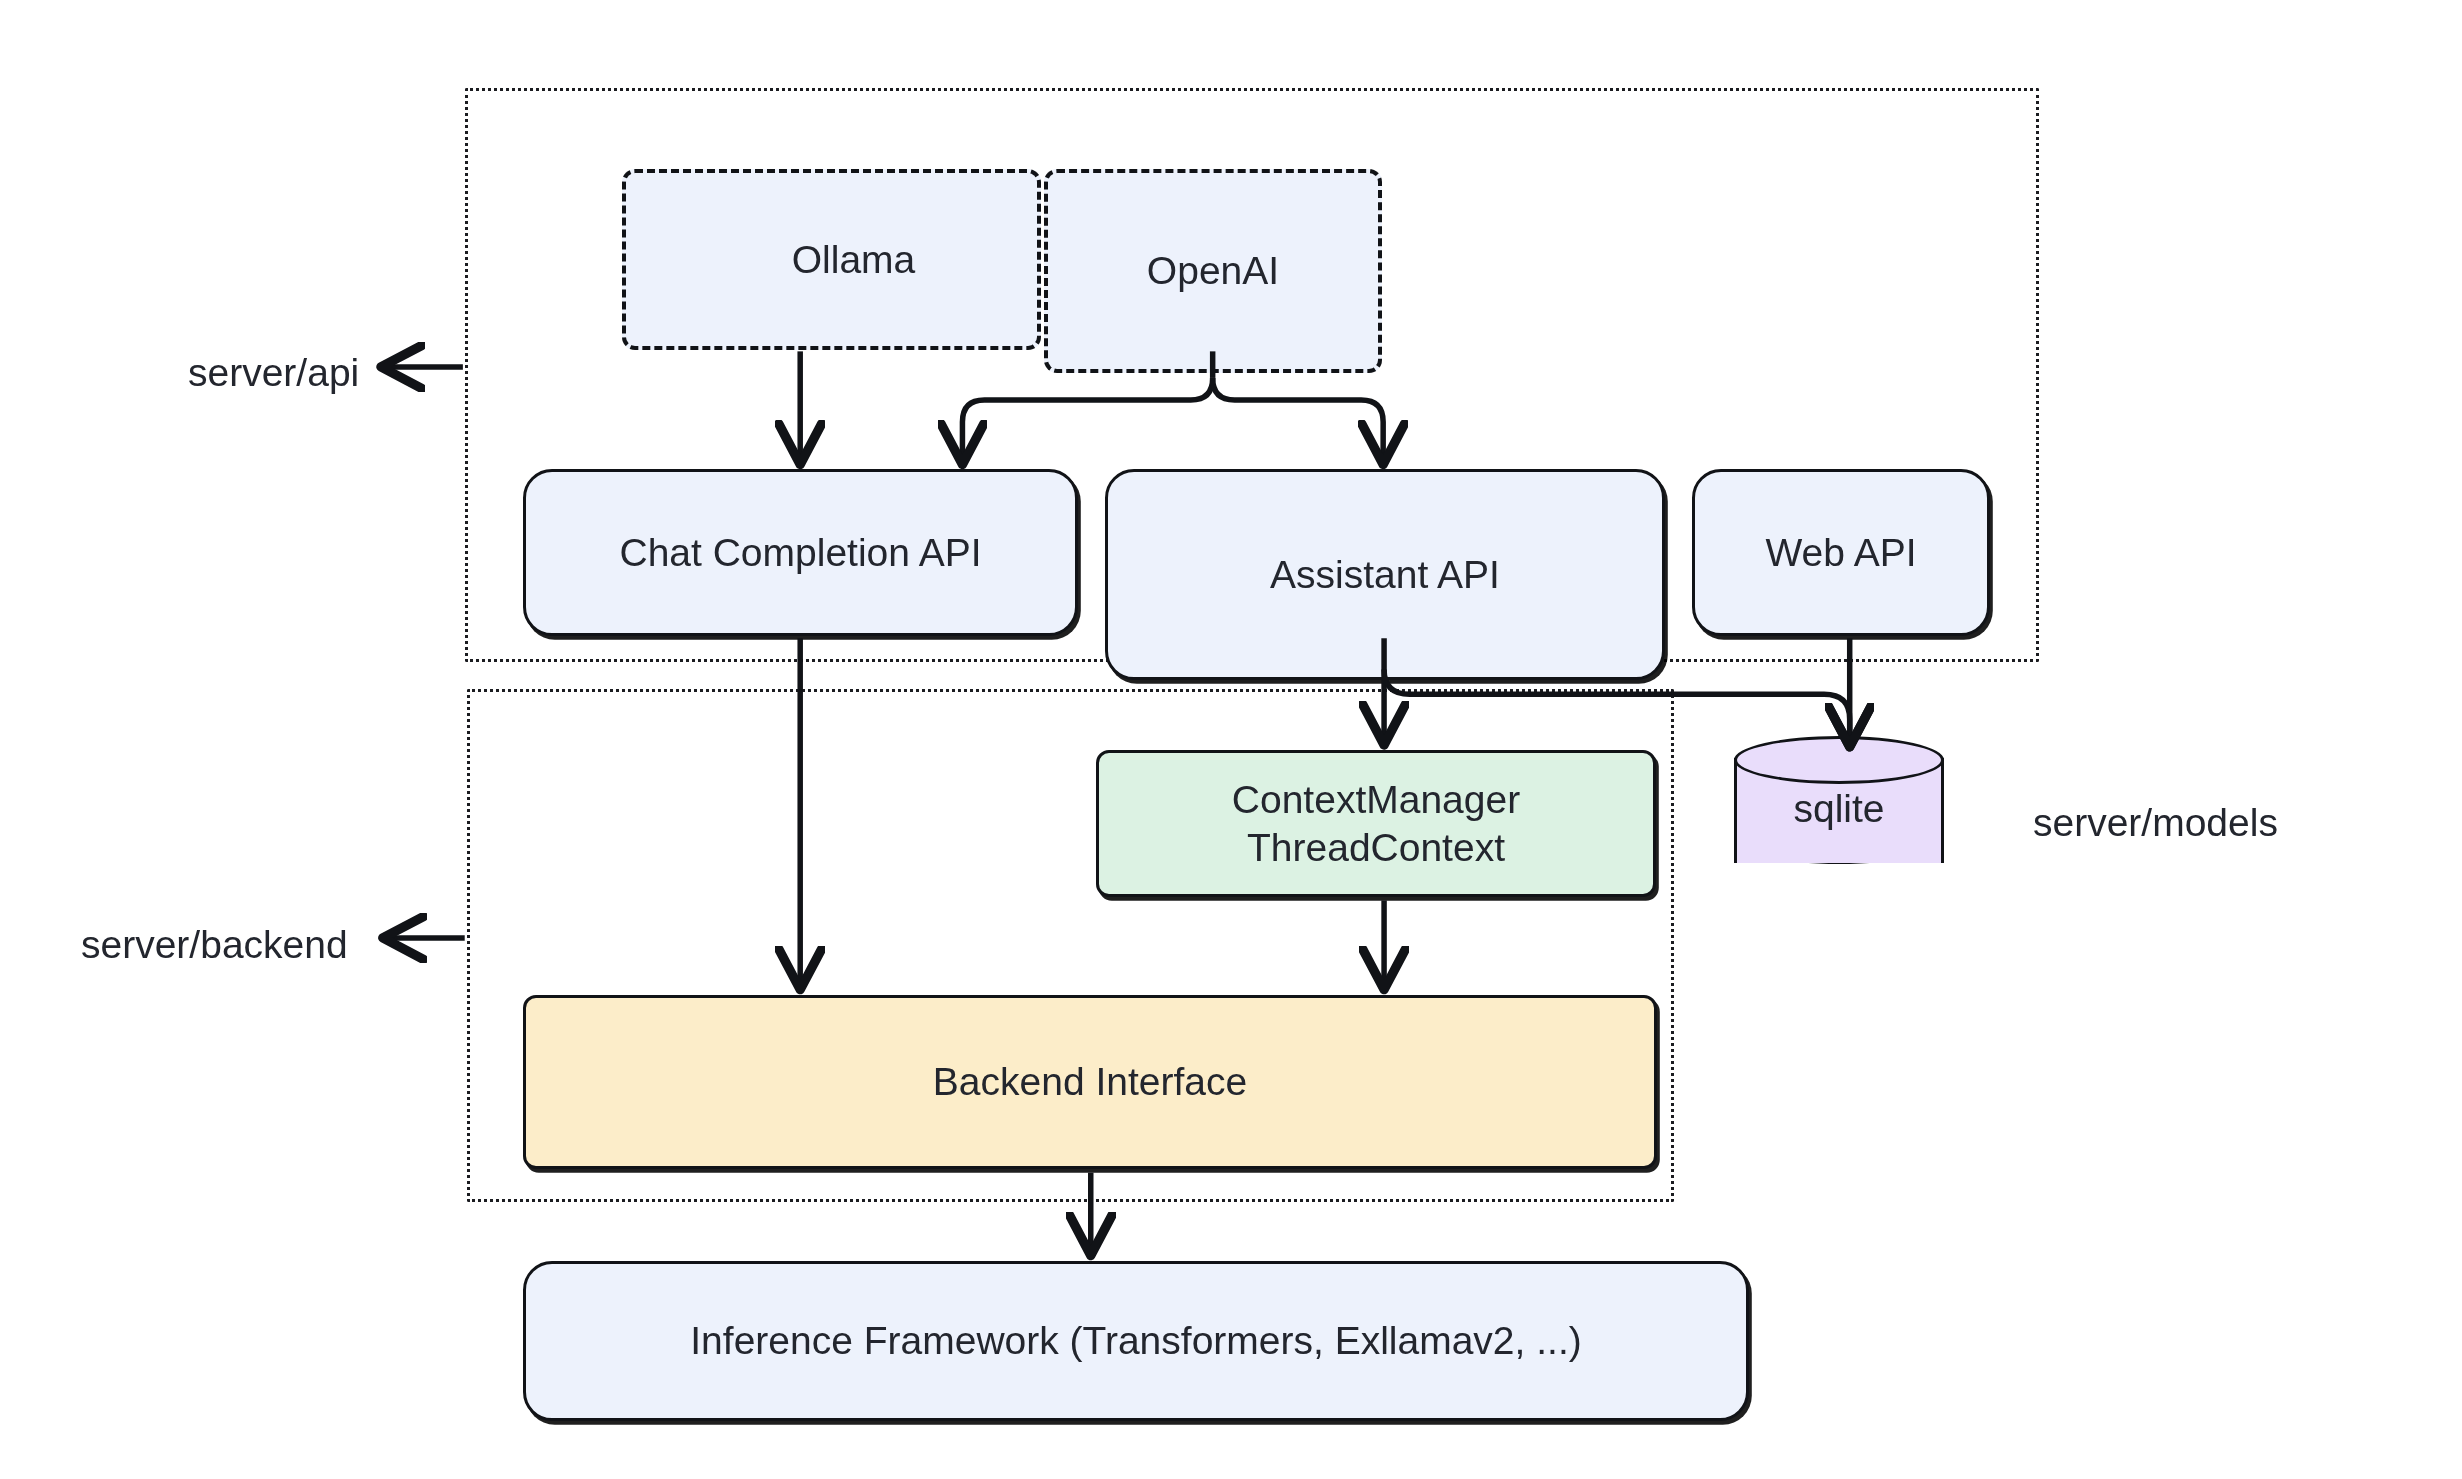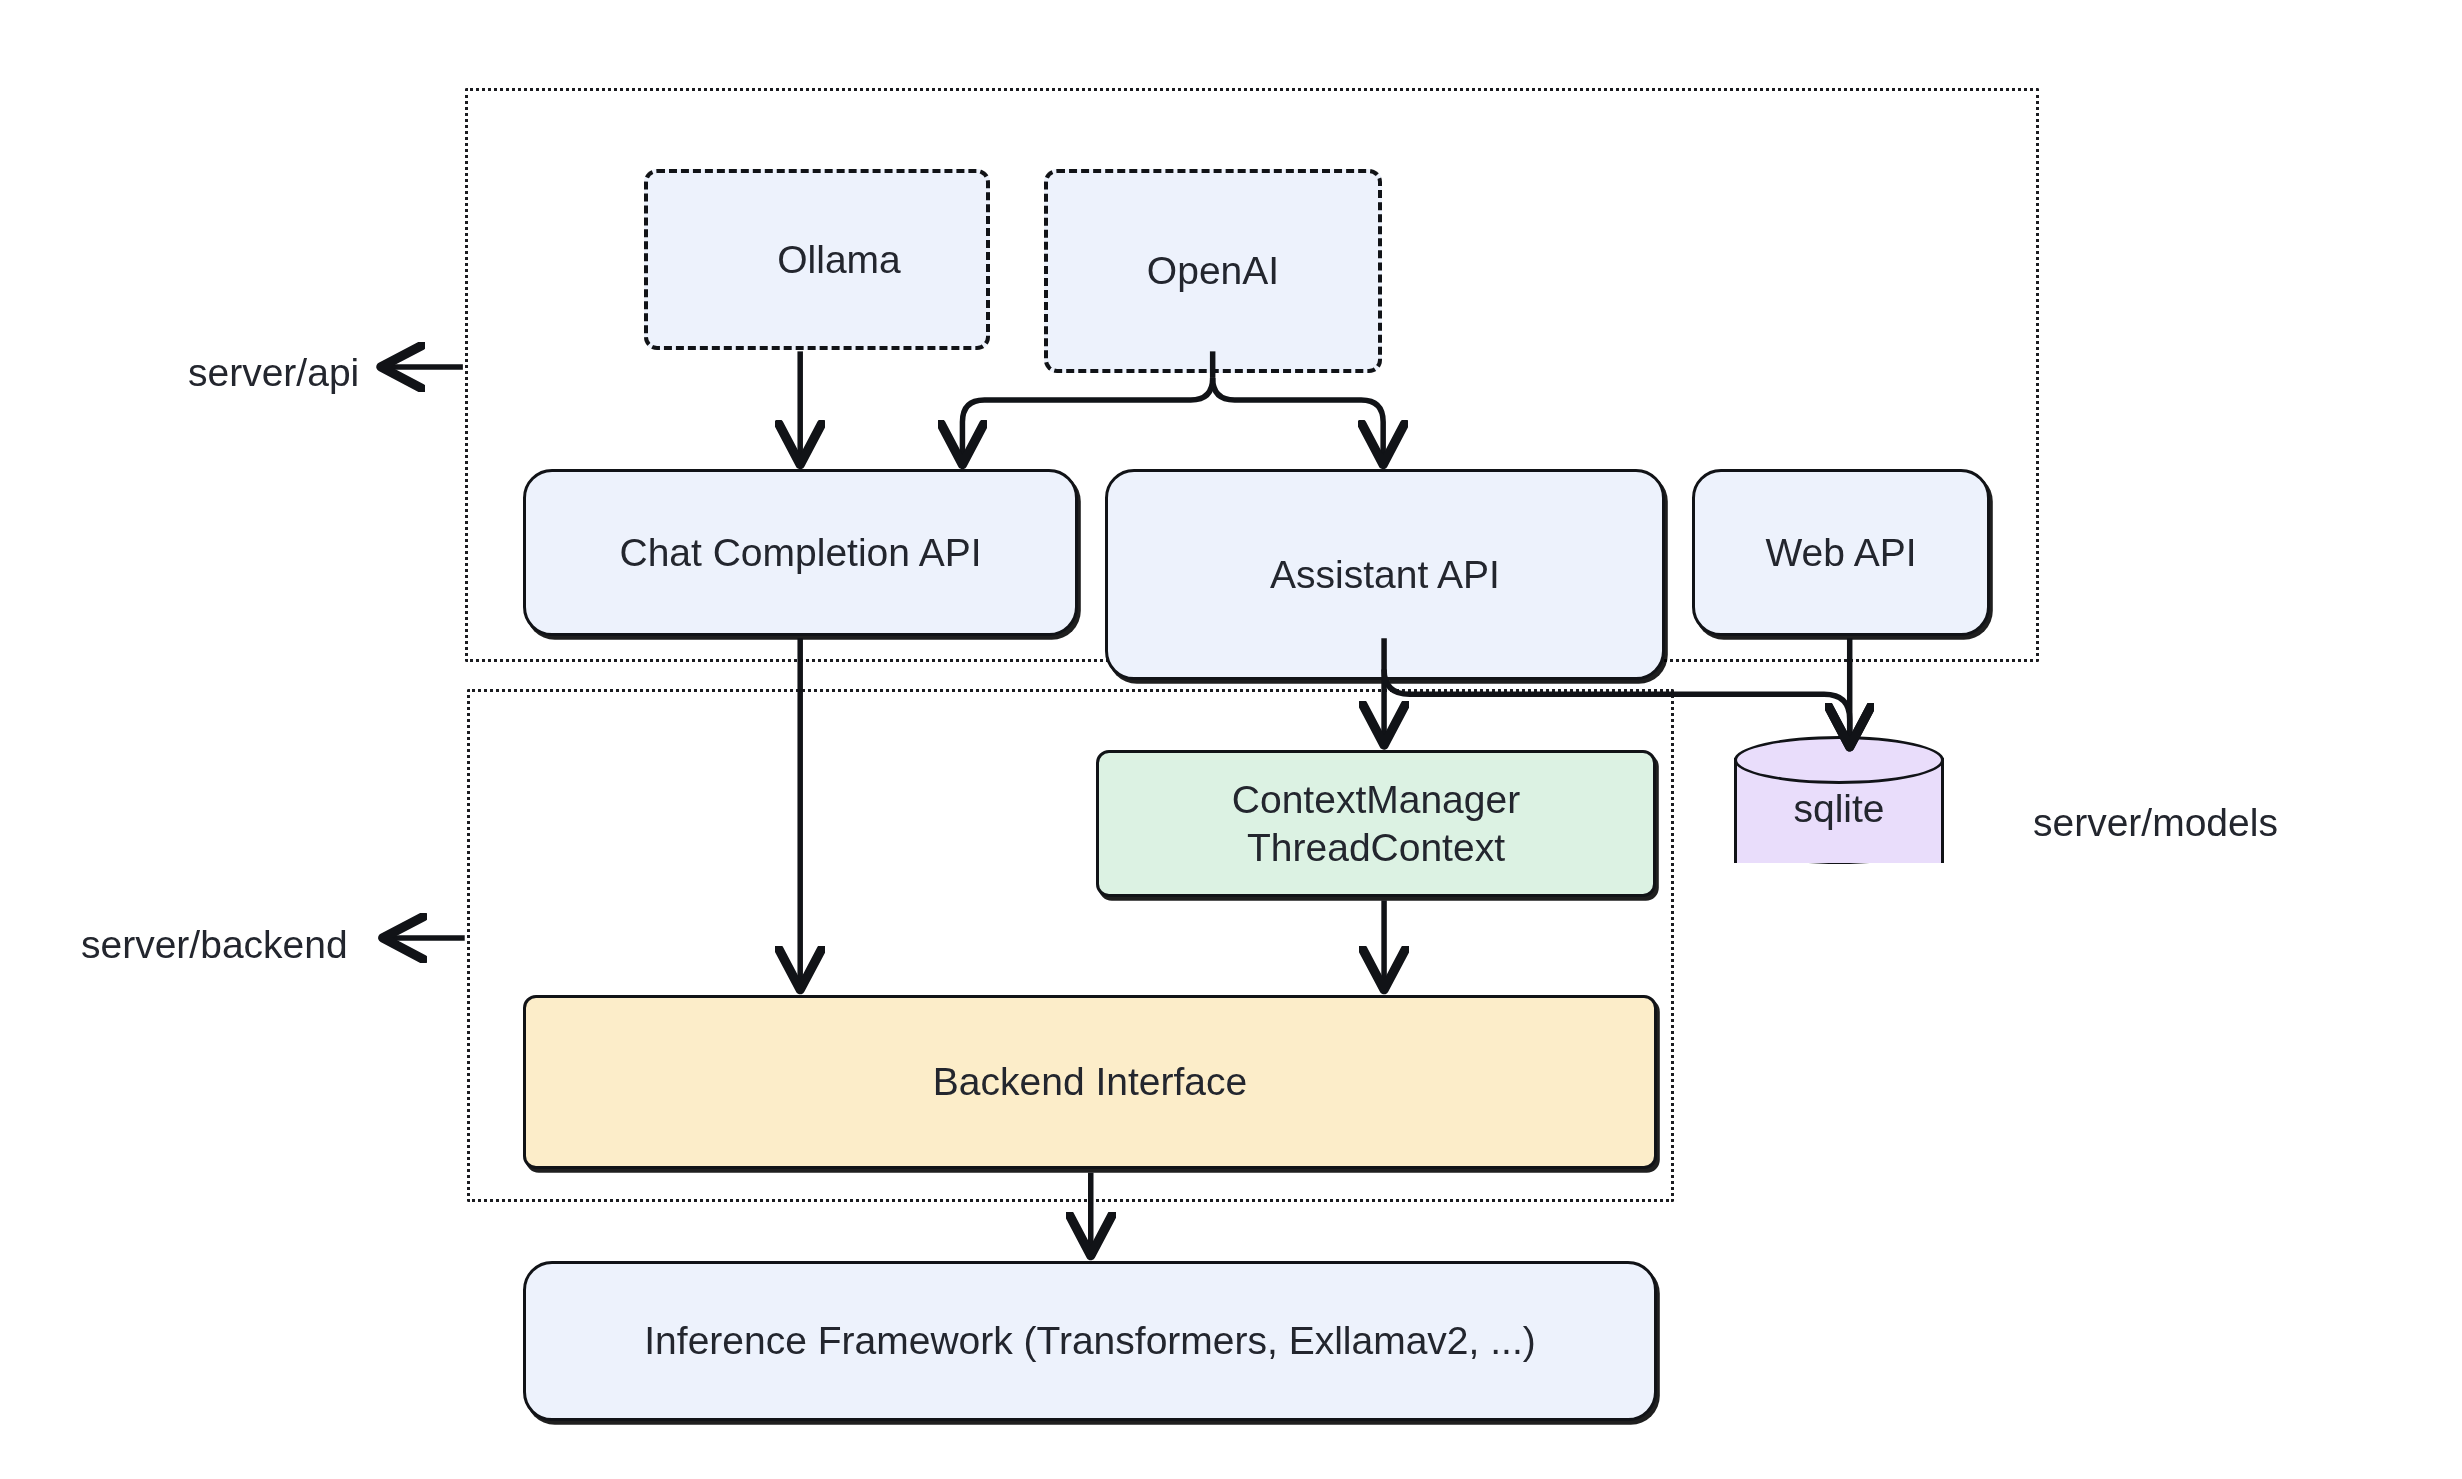--- a/index.html
+++ b/index.html
@@ -69,28 +69,28 @@
   }
   .node.green {
     background: #dcf2e3;
     box-shadow: 2.8px 3.7px 0 rgba(0,0,0,0.88);
   }
   .node.yellow {
     background: #fcedc9;
     box-shadow: 2.8px 3.7px 0 rgba(0,0,0,0.88);
   }
 
-  #node-ollama     { left: 644px;  top: 169px; width: 346px; height: 181px; padding-left: 44px; }
+  #node-ollama     { left: 622px;  top: 169px; width: 419px; height: 181px; padding-left: 44px; }
   #node-openai     { left: 1044px; top: 169px; width: 338px; height: 204px; }
   #node-chat       { left: 523px;  top: 469px; width: 555px; height: 167px; }
   #node-assistant  { left: 1105px; top: 469px; width: 560px; height: 211px; }
   #node-web        { left: 1692px; top: 469px; width: 298px; height: 167px; }
   #node-context    { left: 1096px; top: 750px; width: 560px; height: 147px; }
   #node-backend    { left: 523px;  top: 995px; width: 1134px; height: 174px; }
-  #node-inference  { left: 523px;  top: 1261px; width: 1134px; height: 160px; }
+  #node-inference  { left: 523px;  top: 1261px; width: 1226px; height: 160px; }
 
   .node-lines { display: block; }
   .node-lines span { display: block; }
 
   
   #node-sqlite {
     position: absolute;
     left: 1734px;
     top: 736px;
     width: 210px;

